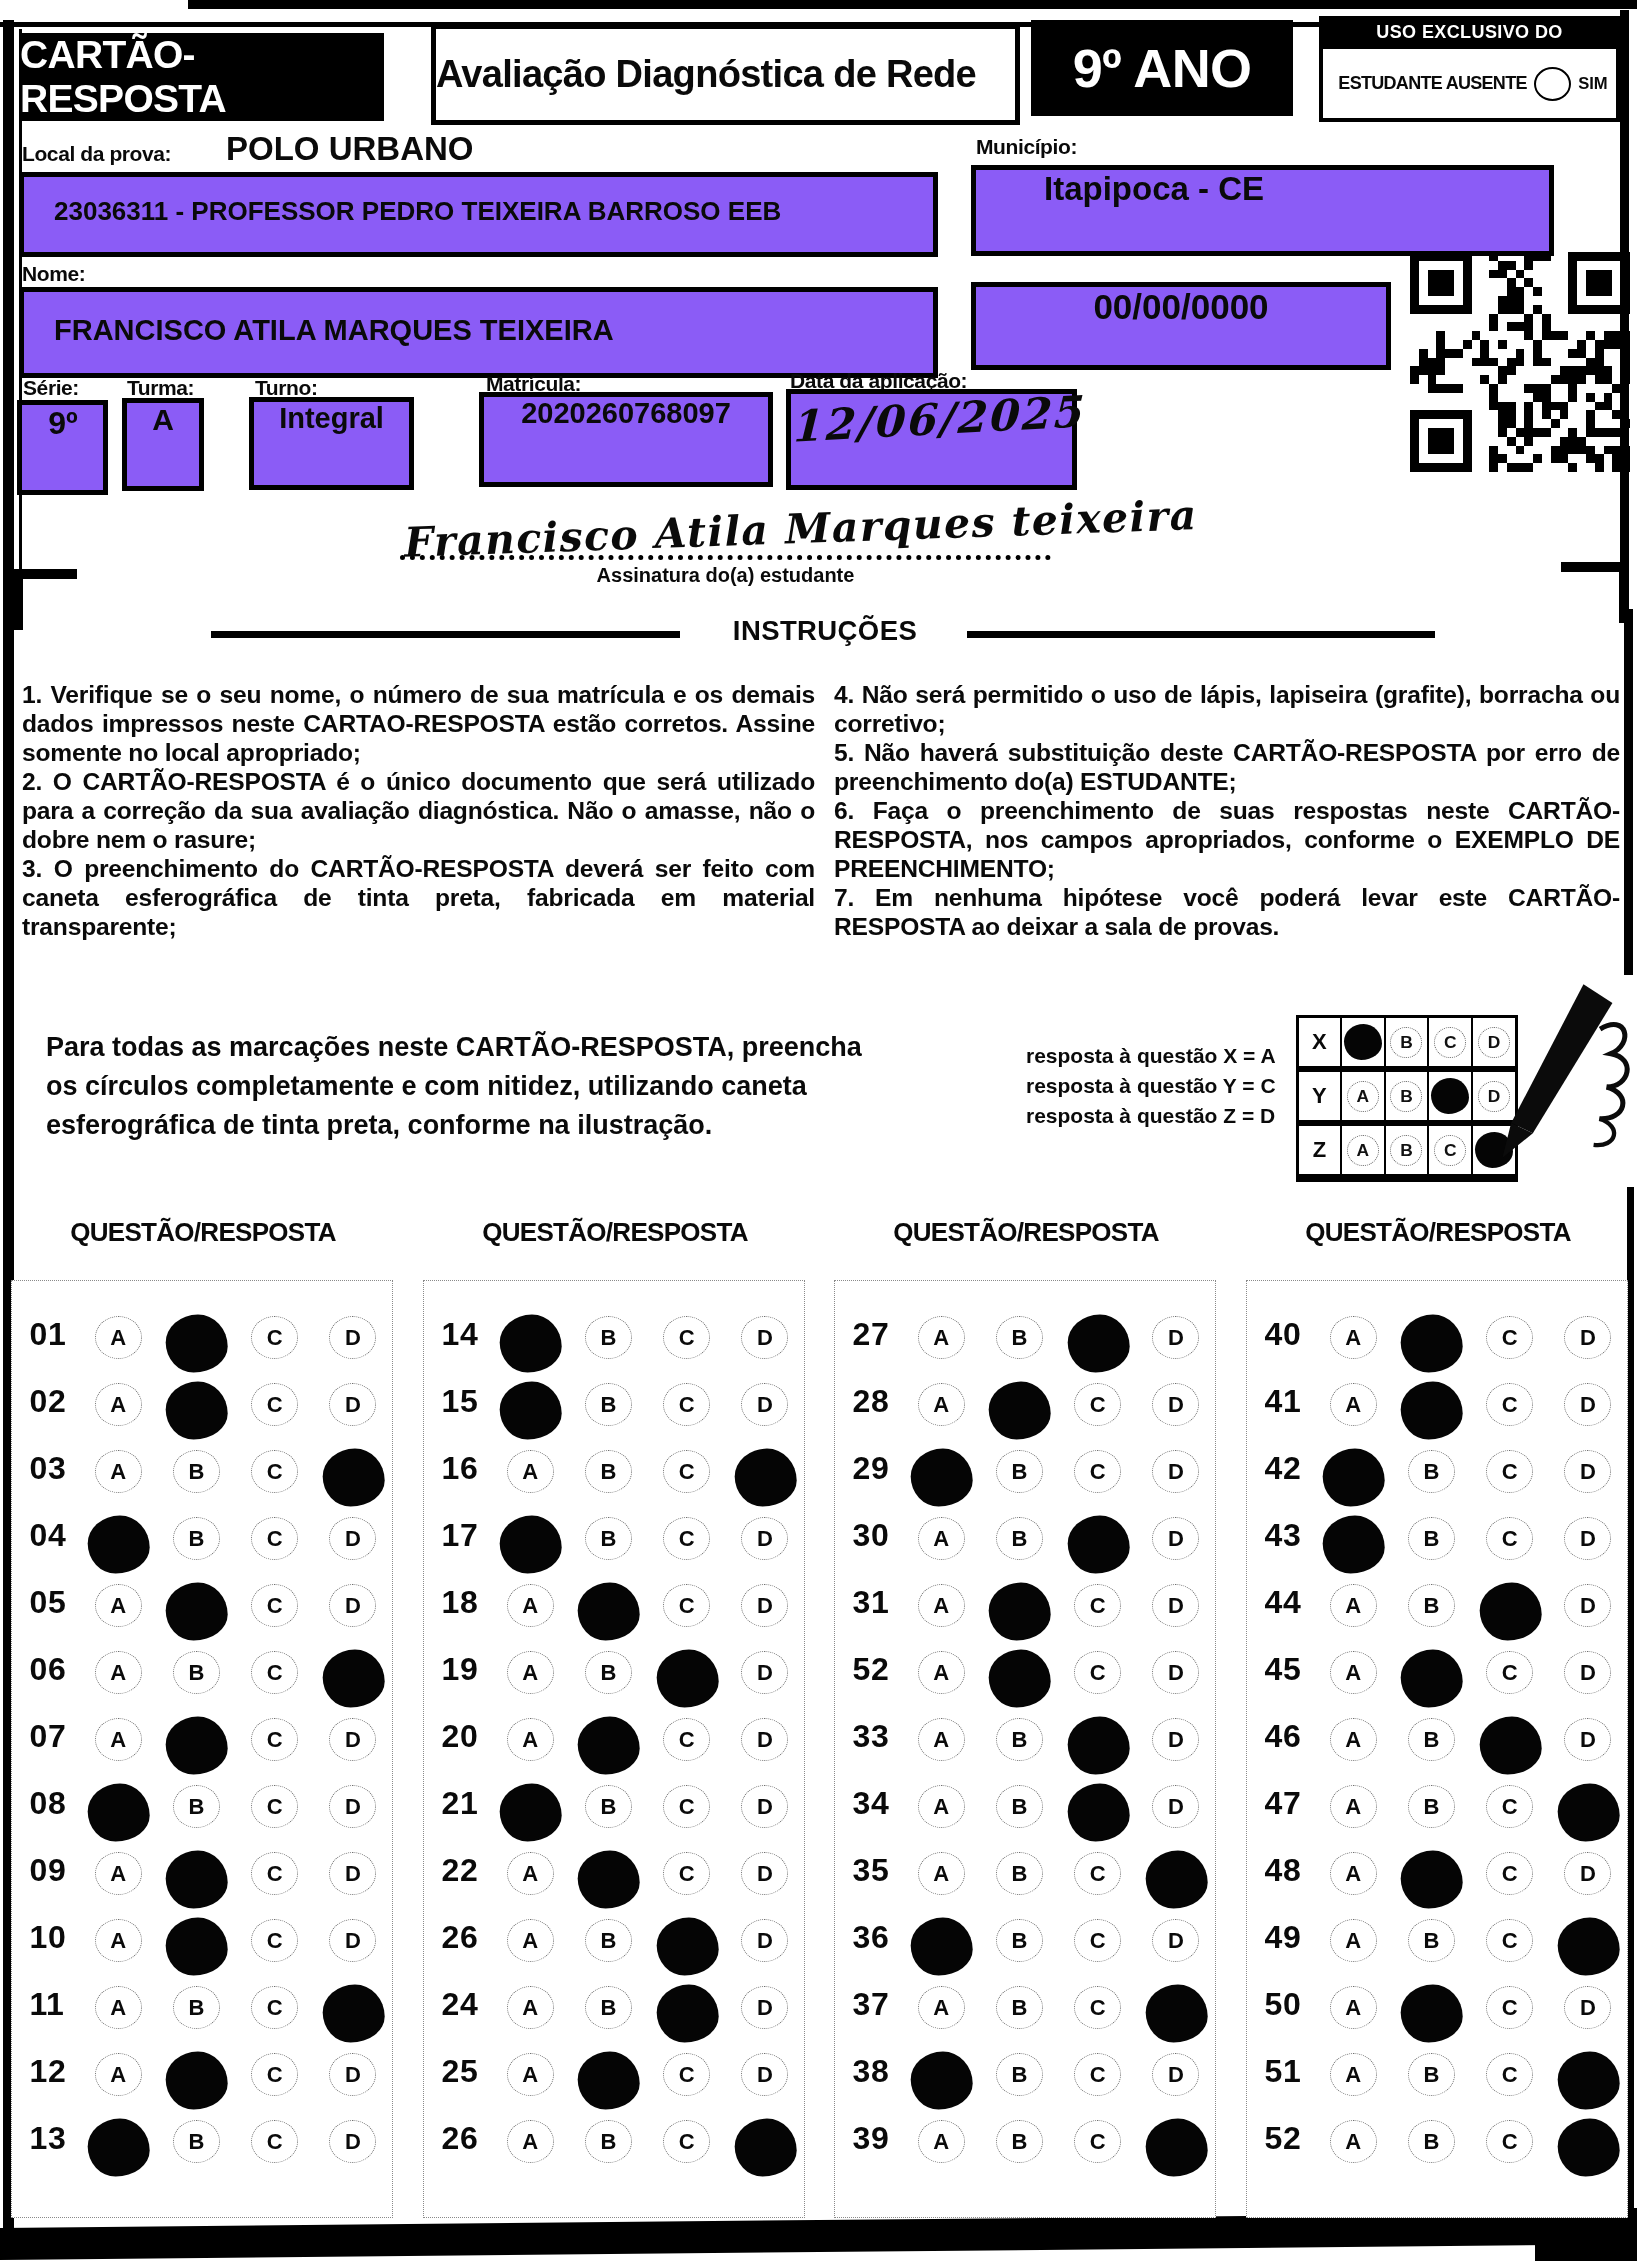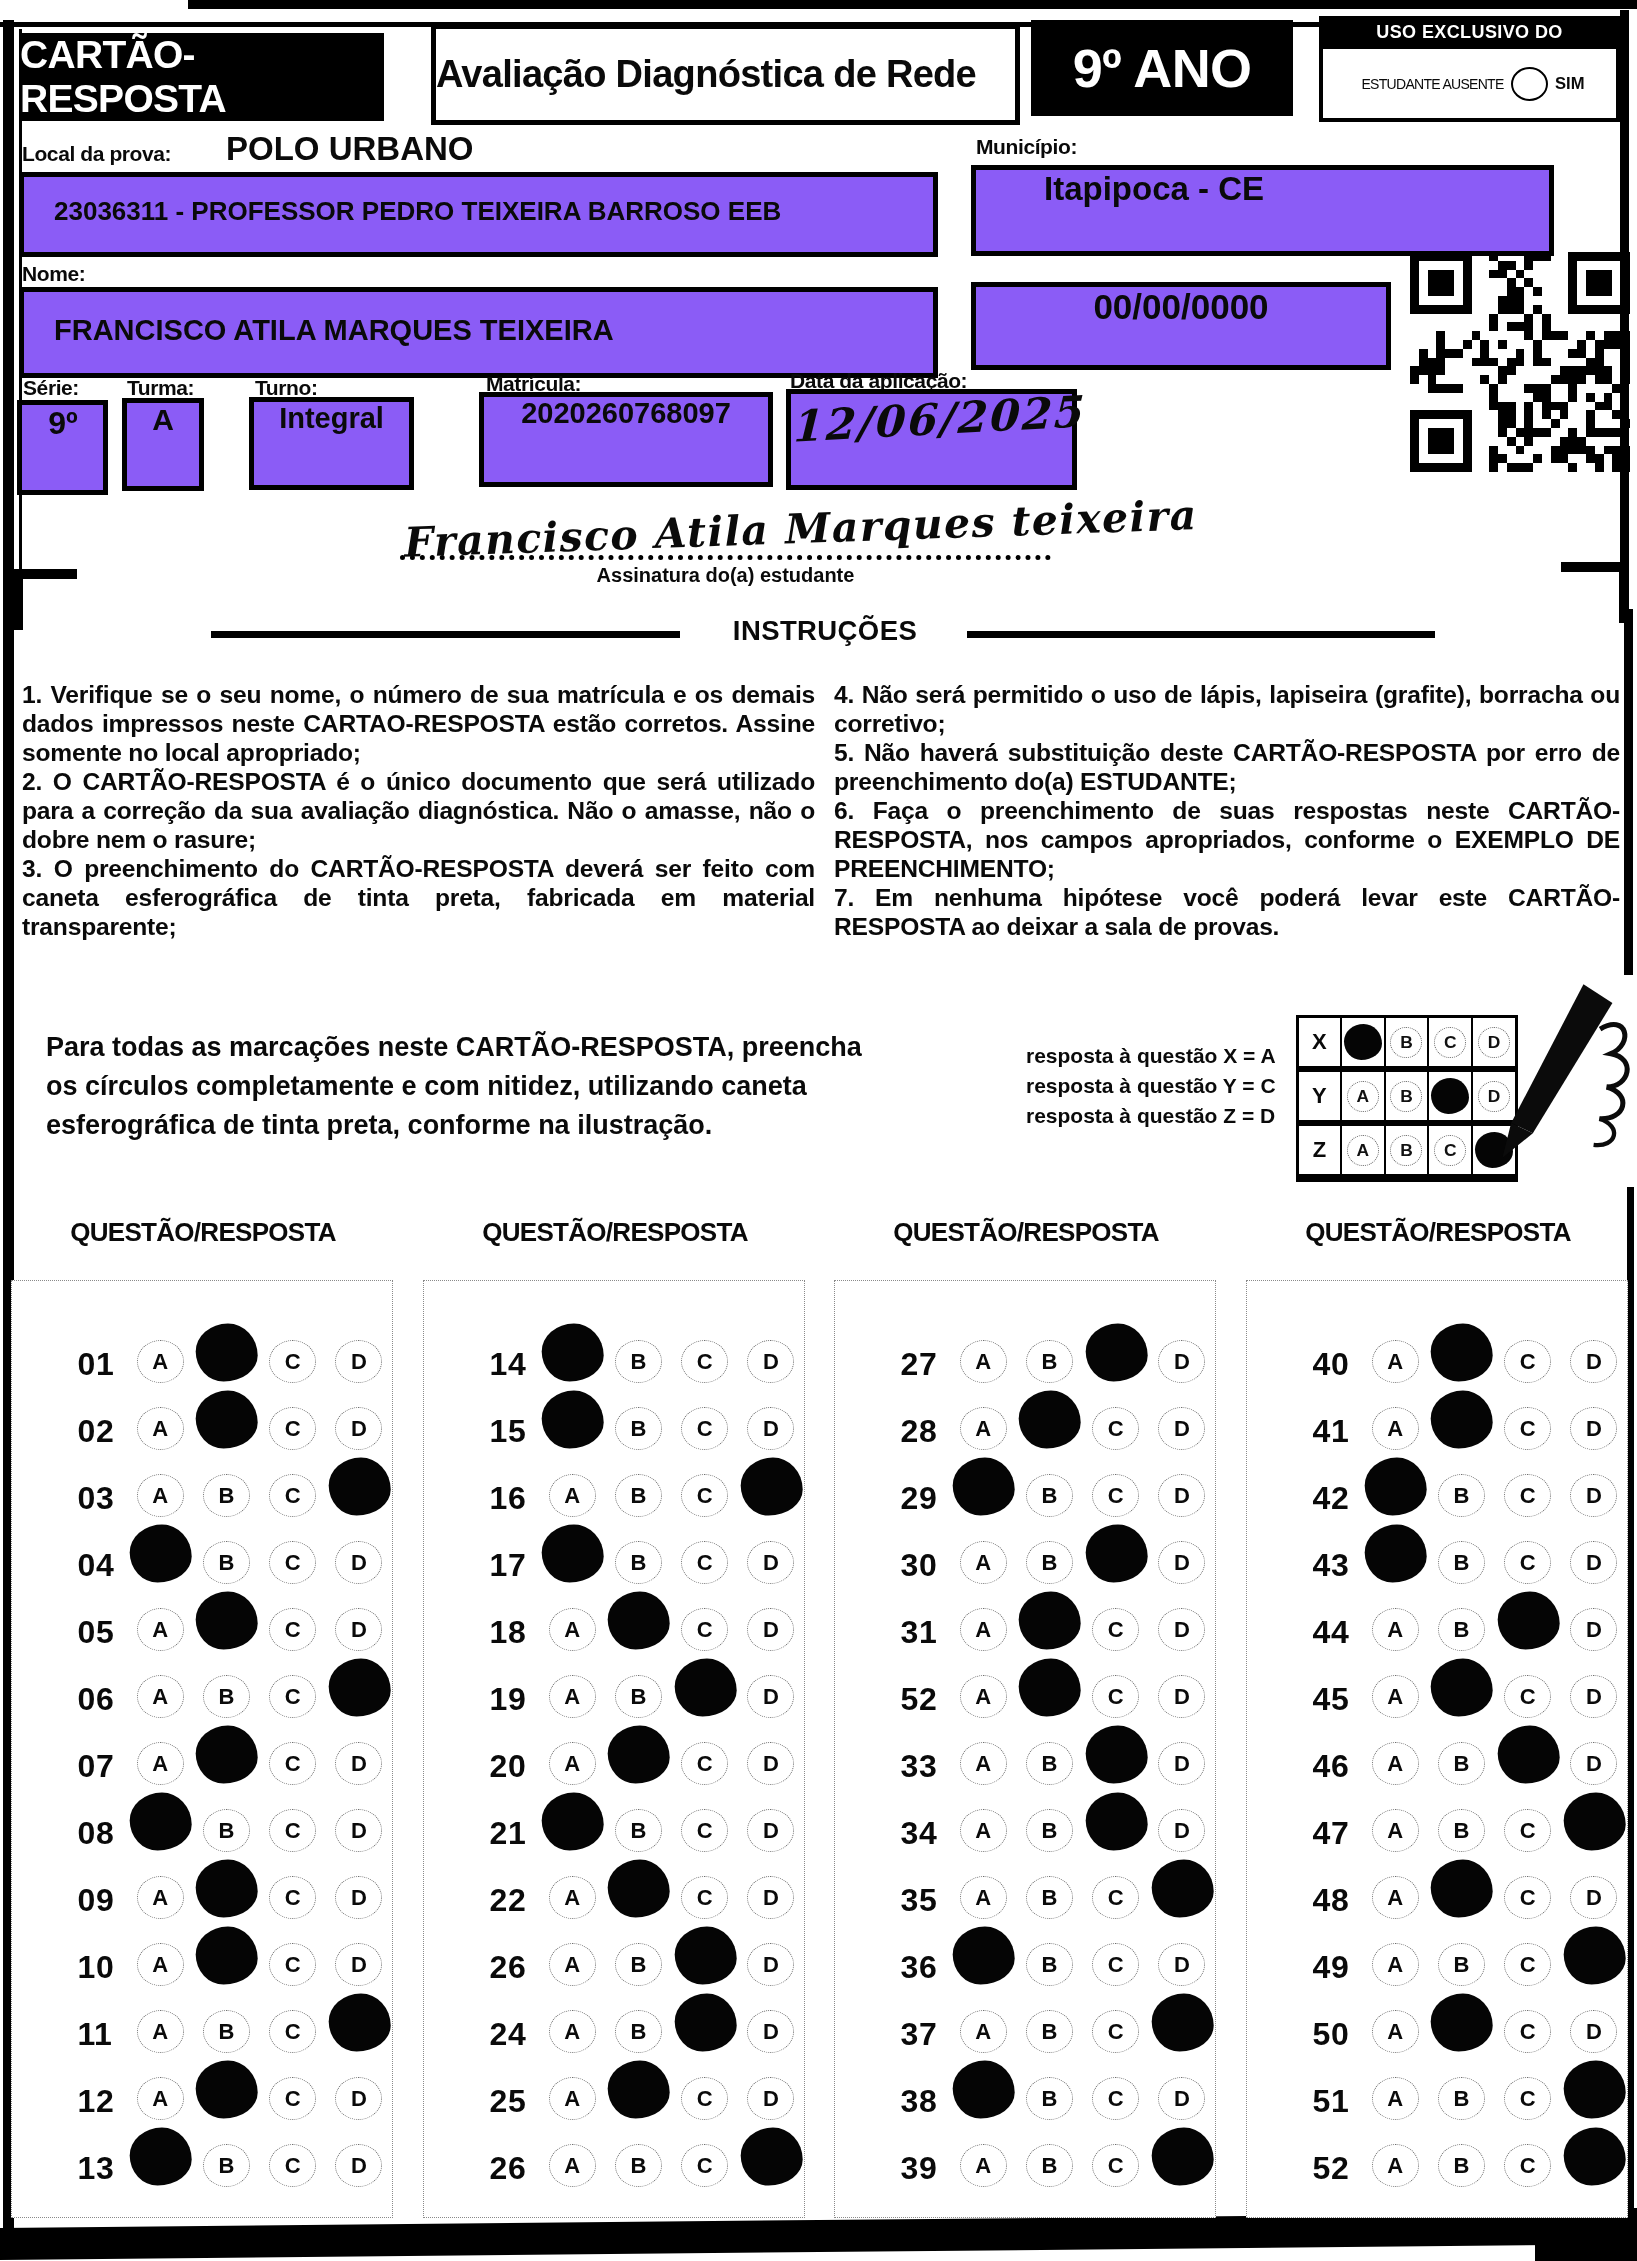--- a/index.html
+++ b/index.html
@@ -10,39 +10,39 @@
   .box{position:absolute;border:5.8px solid #000;background:#8b5cf6;display:flex;align-items:flex-start;}
   .lbl{position:absolute;font-weight:700;font-size:21px;letter-spacing:-0.4px;}
   .val{font-weight:700;}
   
   .hdr-black{position:absolute;background:#000;color:#fff;display:flex;align-items:center;justify-content:center;font-weight:700;}
   .hdr-white{position:absolute;border:5px solid #000;display:flex;align-items:center;font-weight:700;}
   .aplicador{position:absolute;left:1319px;top:16px;width:301px;}
   .aplicador .strip{background:#000;color:#fff;font-weight:700;font-size:18px;text-align:center;
                     height:33px;line-height:33px;letter-spacing:0.4px;}
   .aplicador .body{border:4.3px solid #000;border-top:none;height:69px;display:flex;align-items:center;justify-content:center;gap:7.2px;}
-  .aplicador .body .txt{font-weight:400;font-size:14px;letter-spacing:-0.7px;padding-left:7px;}
+  .aplicador .body .txt{font-weight:700;font-size:18px;letter-spacing:-0.7px;padding-left:7px;}
   .circ{display:inline-block;width:33px;height:30px;border:2.9px solid #000;border-radius:50%;background:#fff;}
   .sim{font-weight:700;font-size:16.6px;}
   
   .instr{position:absolute;font-size:24.6px;font-weight:700;line-height:29px;text-align:justify;letter-spacing:-0.2px;}
   .instr p{margin:0 0 0 0;}
   
   .ex-grid{position:absolute;left:1296px;top:1015px;width:216px;border:3.6px solid #000;border-bottom:8.7px solid #000;background:#fff;}
   .ex-row{display:flex;height:48px;border-bottom:6.5px solid #000;}
   .ex-row:last-child{border-bottom:none;}
   .ex-cell{width:42px;display:flex;align-items:center;justify-content:center;border-left:2.2px solid #000;}
   .ex-cell.first{width:41px;border-left:none;font-weight:700;font-size:22px;}
   .ex-bubble{width:30px;height:29px;border:1.4px dotted #666;border-radius:50%;display:flex;align-items:center;justify-content:center;
              font-weight:700;font-size:17.4px;color:#111;}
   .ex-blob{width:38px;height:36px;background:#050505;border-radius:52% 48% 55% 45% / 48% 55% 45% 52%;}
   
   .q-header{position:absolute;top:1217px;width:384px;text-align:center;font-weight:700;font-size:26px;letter-spacing:-0.7px;}
   .q-box{position:absolute;top:1280px;width:382px;height:938px;border:1.4px dotted #8a8a8a;padding-top:35px;box-sizing:border-box;background:#fff;}
-  .q-row{display:flex;height:67px;align-items:flex-end;padding-left:48px;}
+  .q-row{display:flex;height:67px;align-items:flex-start;}
   .q-num{width:67px;padding-left:17.4px;font-weight:700;font-size:32px;letter-spacing:0.7px;box-sizing:border-box;}
   .q-cell{flex:1;display:flex;align-items:center;justify-content:center;}
   .q-bubble{width:45px;height:41px;border:1.4px dotted #6f6f6f;border-radius:50%;display:flex;align-items:center;justify-content:center;
             font-weight:700;font-size:22px;color:#0a0a0a;}
   .q-blob{width:62px;height:58px;background:#050505;border-radius:52% 48% 55% 45% / 48% 55% 45% 52%;transform:translate(0.7px,-1.4px);}
   
   .sig-wrap{position:absolute;left:400px;top:499px;width:651px;}
   .sig-line{border-bottom:5px dotted #000;height:56px;position:relative;}
   .sig-text{position:absolute;left:4.3px;top:5.8px;font-family:"DejaVu Serif",serif;font-style:italic;font-weight:700;font-size:41px;
             transform:rotate(-2deg);white-space:nowrap;letter-spacing:1.4px;}

